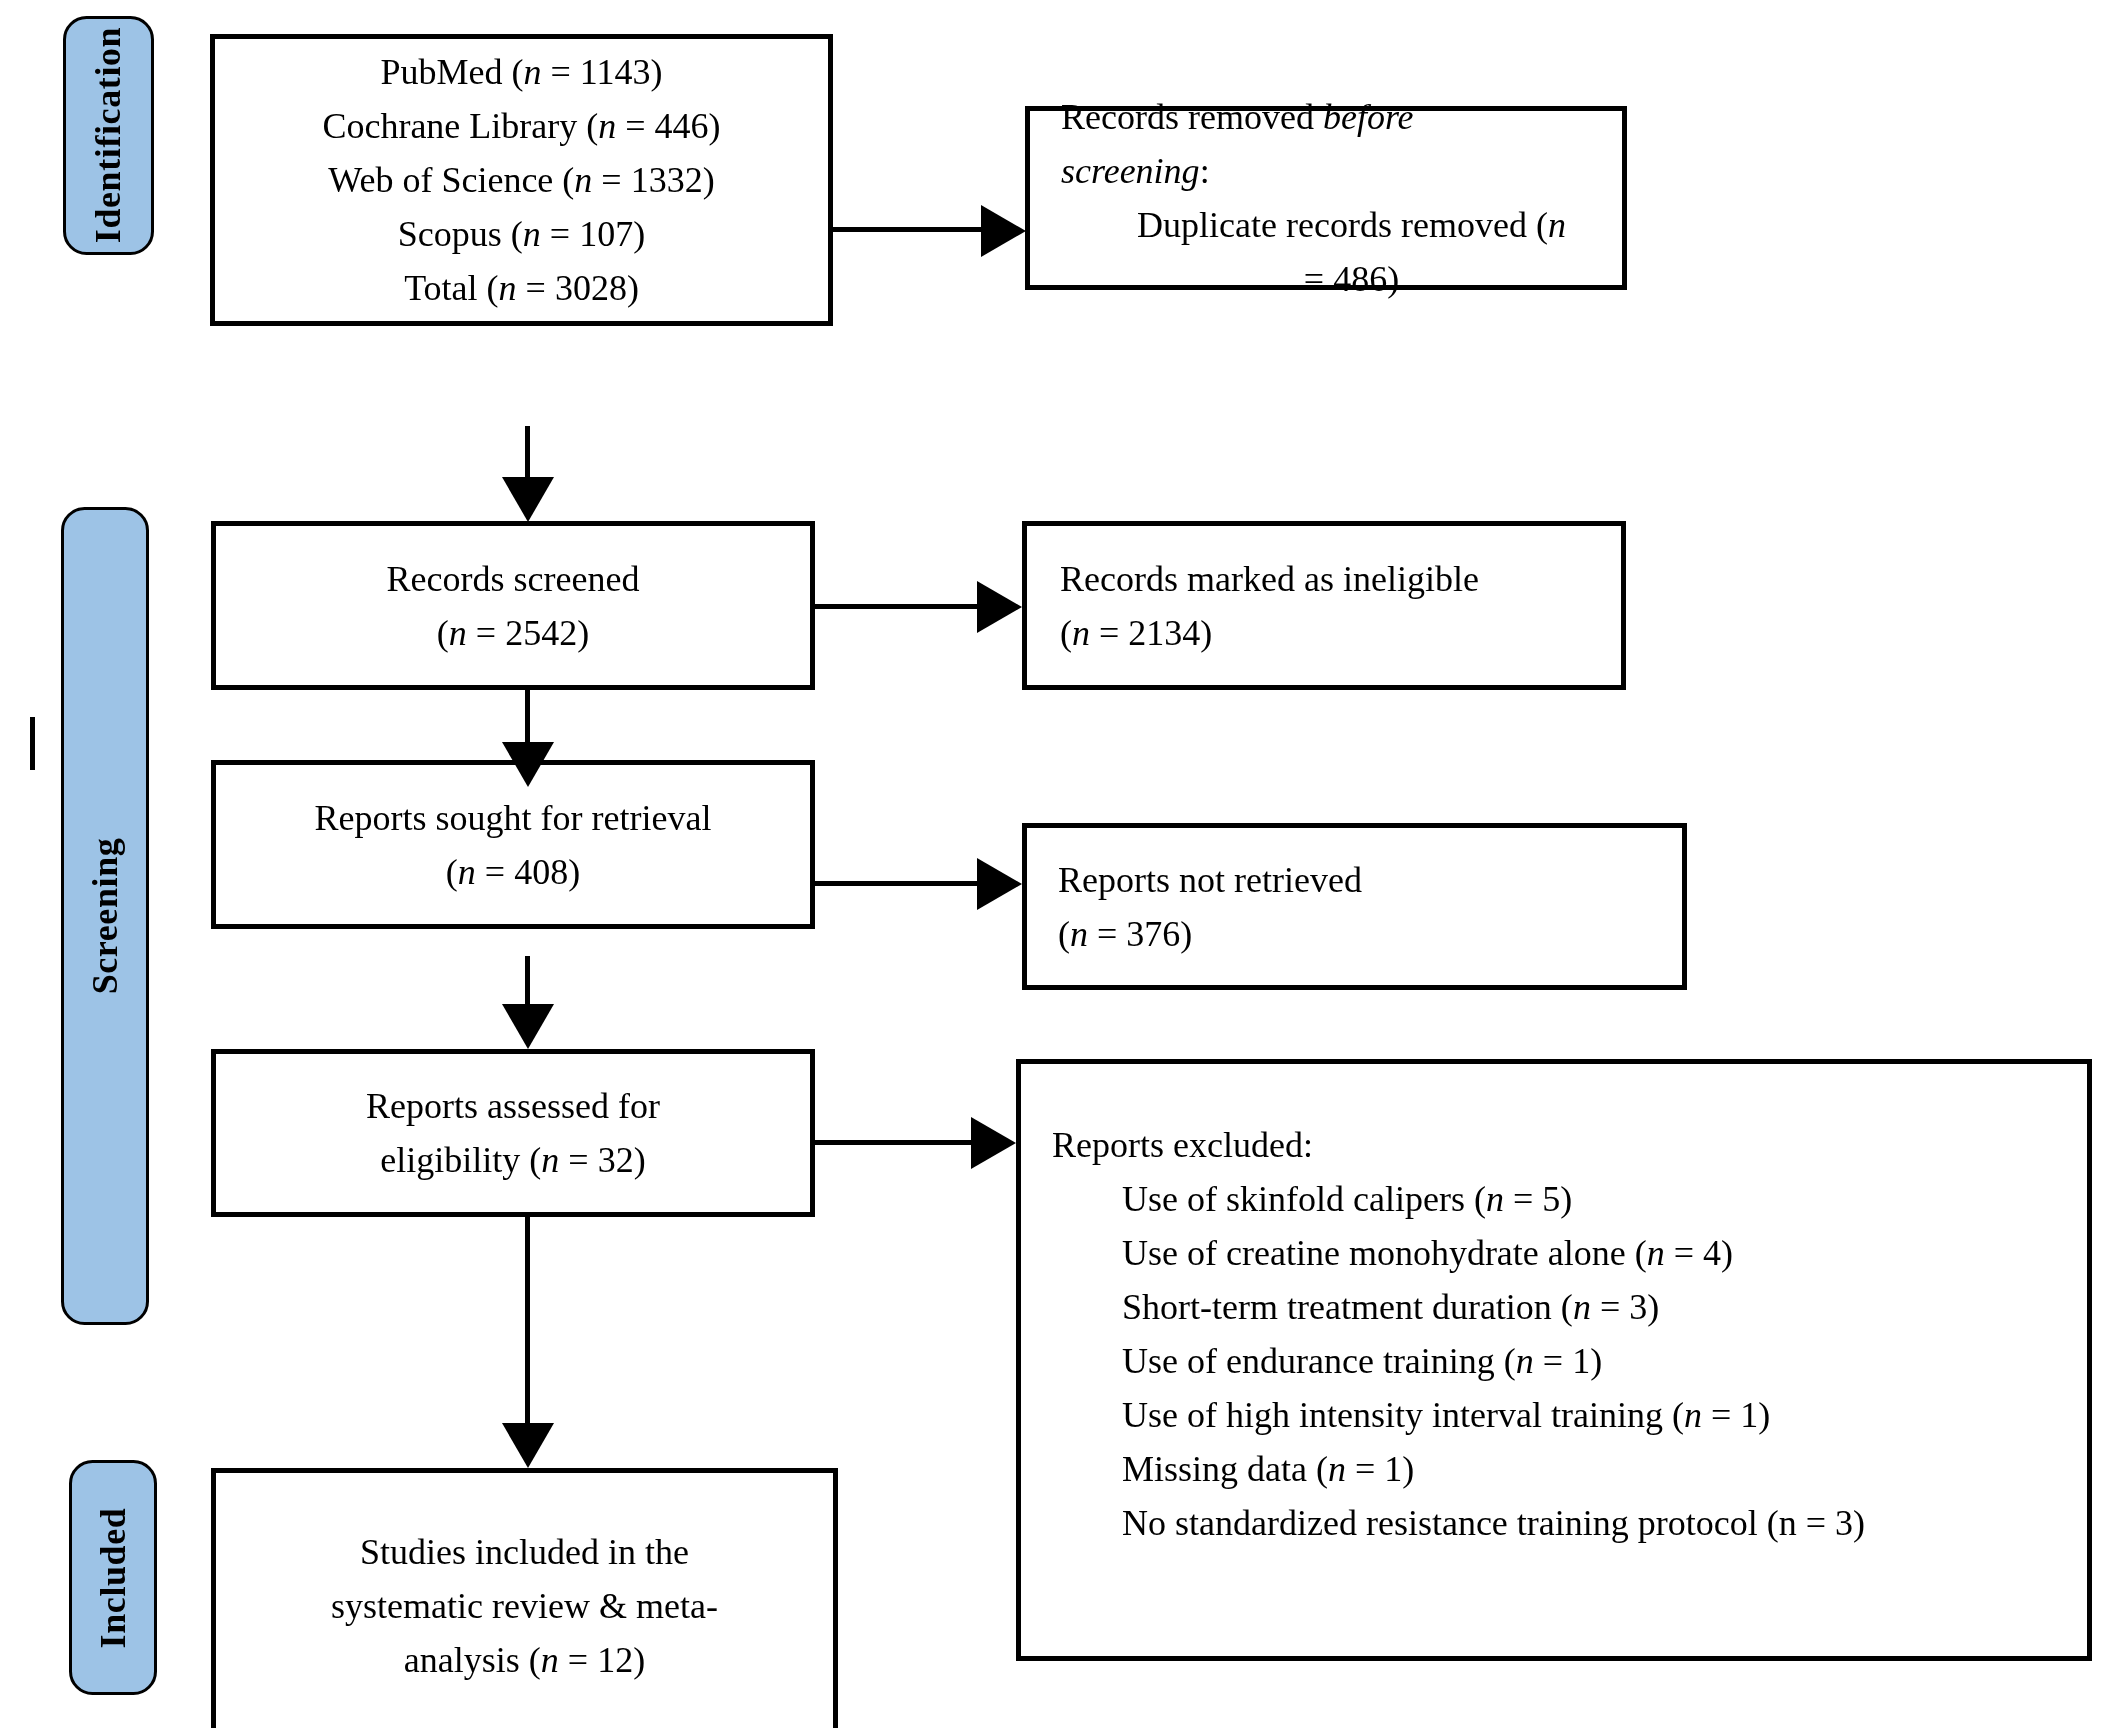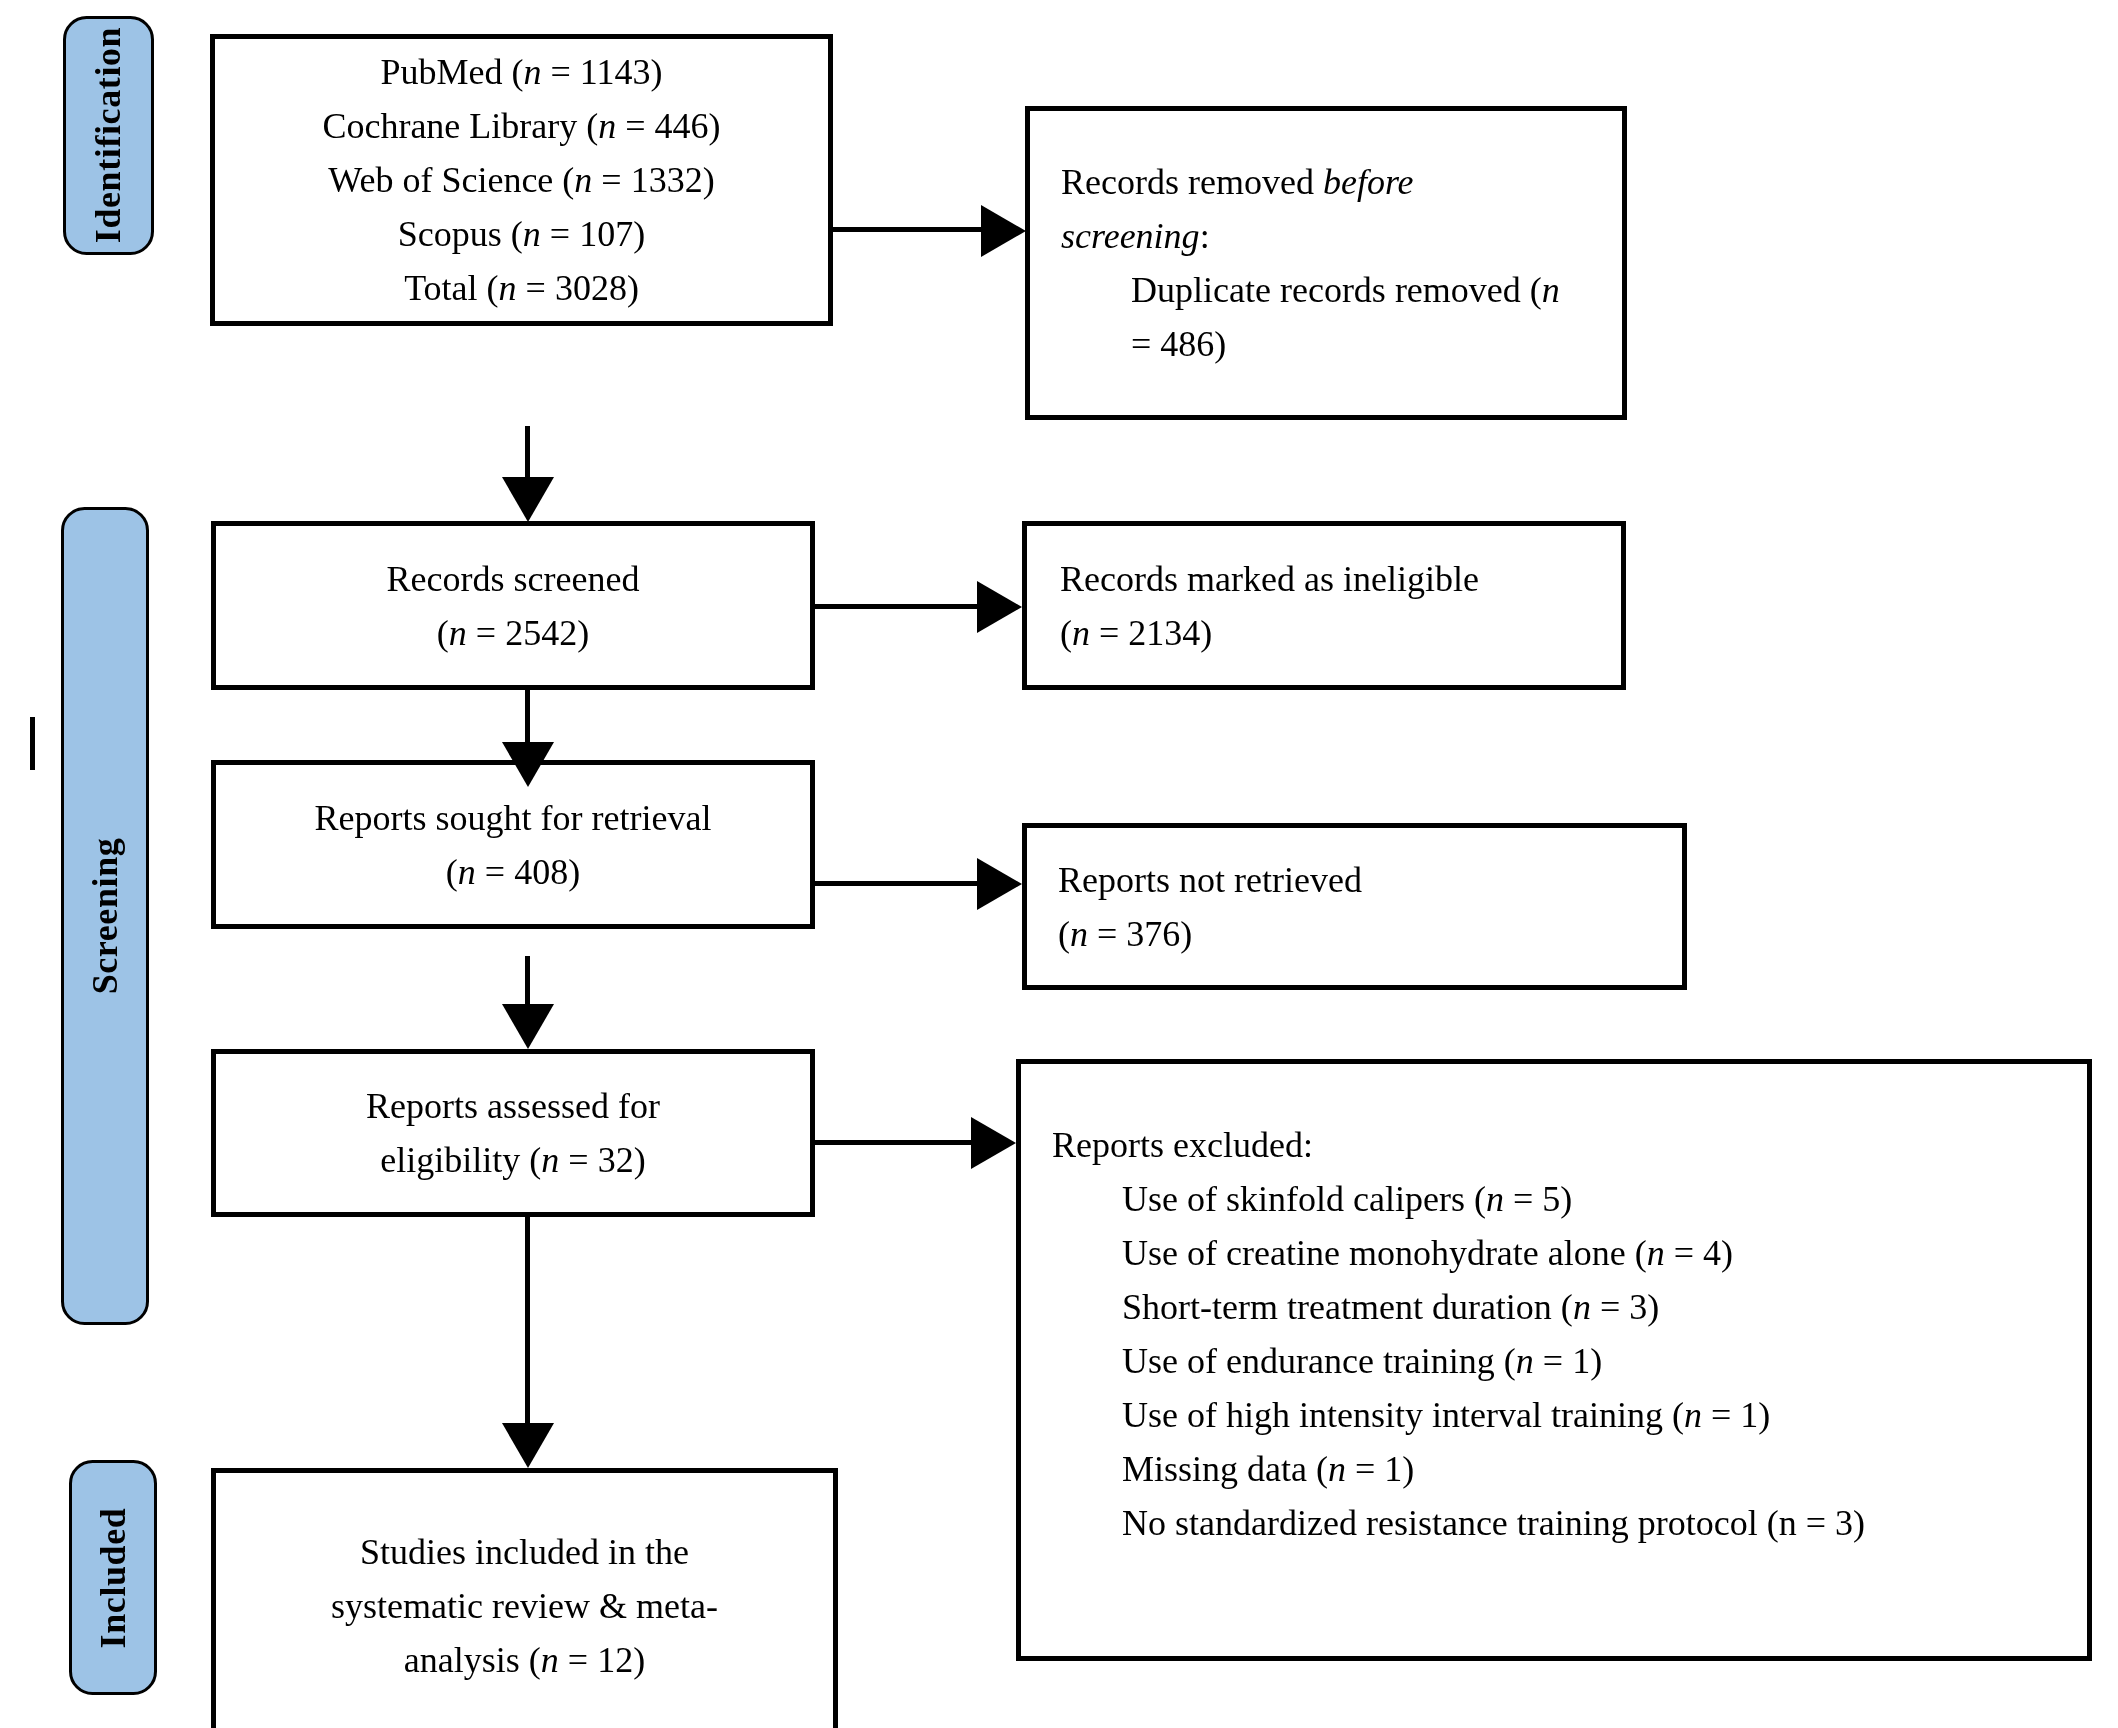--- a/index.html
+++ b/index.html
@@ -43,31 +43,31 @@
     box-sizing:border-box;
     display:flex;
     flex-direction:column;
     justify-content:center;
   }
   .fbox.center{align-items:center;text-align:center;}
   .fbox.left{align-items:flex-start;text-align:left;}
   .fbox .ln{display:block;}
 
   #box-sources{left:210px;top:34px;width:623px;height:292px;}
-  #box-removed{left:1025px;top:106px;width:602px;height:314px;padding-left:31px;padding-right:11.2px;}
+  #box-removed{left:1025px;top:106px;width:602px;height:184px;padding-left:31px;padding-right:11.2px;}
   #box-screened{left:211px;top:521px;width:604px;height:169px;}
   #box-ineligible{left:1022px;top:521px;width:604px;height:169px;padding-left:33px;}
   #box-sought{left:211px;top:760px;width:604px;height:169px;}
   #box-notretrieved{left:1022px;top:791px;width:665px;height:167px;padding-left:31px;margin-top:32px;}
   #box-assessed{left:211px;top:1049px;width:604px;height:168px;}
   #box-excluded{left:1016px;top:1059px;width:1076px;height:602px;justify-content:flex-start;padding:54px 17px 8px 31px;}
   #box-included{left:211px;top:1468px;width:627px;height:276px;align-items:center;}
 
   .indent{padding-left:70px;}
-  #removed-item{max-width:441px;}
+  #removed-item{max-width:441px;text-align:center;}
   .nvar{font-style:italic;}
   .it{font-style:italic;}
 
   
   .hline{position:absolute;height:5px;background:#000000;}
   .vline{position:absolute;width:5px;background:#000000;}
   .head-right{
     position:absolute;width:0;height:0;
     border-top:26px solid transparent;
     border-bottom:26px solid transparent;

